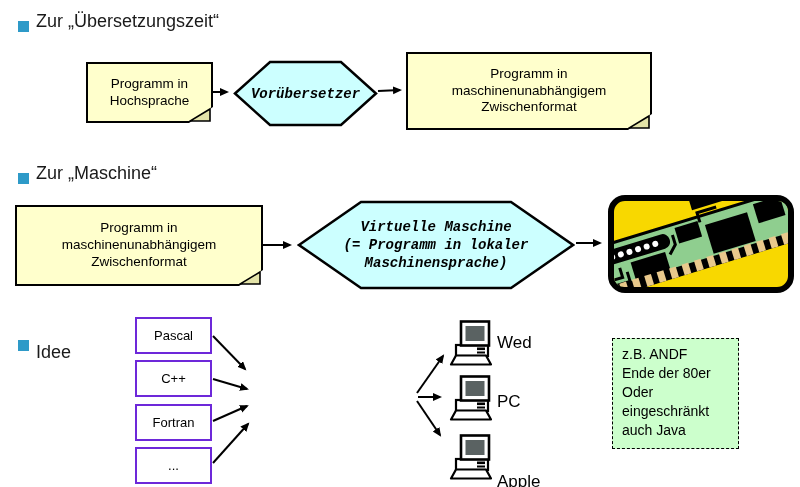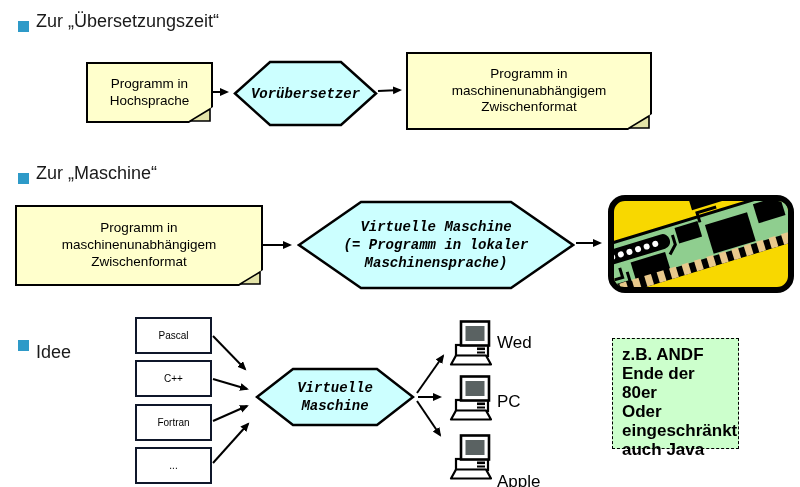--- a/index.html
+++ b/index.html
@@ -23,28 +23,28 @@
   .hexwrap svg { position:absolute; left:0; top:0; }
   .hex-text {
     position:absolute; left:0; top:0; width:100%; height:100%;
     display:flex; align-items:center; justify-content:center; text-align:center;
     font-weight:bold; font-style:italic; white-space:pre-line;font-family:Liberation Mono, monospace;
   }
   .hex-text.small { font-size:14px; }
   .hex-text.mid   { font-size:14px; line-height:1.3; }
   .langbox {
     position:absolute; box-sizing:border-box; width:77px; height:37px;
-    background:#ffffff; border:2px solid #0f172a;
-    display:flex; align-items:center; justify-content:center; font-size:10px;
+    background:#ffffff; border:2px solid #6d28d9;
+    display:flex; align-items:center; justify-content:center; font-size:13px;
   }
   .platform-label { position:absolute; font-size:17px; }
   .greennote {
     position:absolute; box-sizing:border-box; left:612px; top:338px;
     width:127px; height:111px; background:#CCFFCC; border:1.5px dashed #000;
-    padding:6px 9px; font-size:17px; line-height:19px; white-space:pre-line;font-weight:bold;
+    padding:6px 9px; font-size:14px; line-height:19px; white-space:pre-line;
   }
   .abs { position:absolute; }
 </style>
 </head>
 <body>
 
 <div class="slide">
 
   <svg class="abs" width="800" height="487" viewBox="0 0 800 487" style="left:0;top:0;">
     <defs>
@@ -178,27 +178,20 @@
   <div class="langbox" style="left:135px; top:360px;">
     <span>C++</span>
   </div>
   <div class="langbox" style="left:135px; top:404px;">
     <span>Fortran</span>
   </div>
   <div class="langbox" style="left:135px; top:447px;">
     <span>...</span>
   </div>
 
-  <div class="hexwrap" style="left:255px; top:367px; width:160px; height:60px;">
-    <svg width="160" height="60" viewBox="0 0 160 60">
-      <polygon points="2,30 38,2 122,2 158,30 122,58 38,58" fill="#CCFFFF" stroke="#000" stroke-width="2.5"></polygon>
-    </svg>
-    <div class="hex-text mid">Virtuelle
-Maschine</div>
-  </div>
 
   <svg class="abs" width="44" height="46" viewBox="0 0 44 46" style="left:449px; top:320px;">
     <rect x="7" y="25" width="32" height="11" fill="#fff" stroke="#000" stroke-width="2.2"></rect>
     <rect x="28" y="27.5" width="8" height="2.6" fill="#000"></rect>
     <rect x="28" y="31.5" width="8" height="2" fill="#000"></rect>
     <rect x="12" y="1.5" width="28" height="24" fill="#fff" stroke="#000" stroke-width="2.6"></rect>
     <rect x="16.5" y="6" width="19" height="15" fill="#5a6262"></rect>
     <polygon points="2,44.5 42,44.5 37,35.5 7,35.5" fill="#fff" stroke="#000" stroke-width="2.2" stroke-linejoin="round"></polygon>
   </svg>
   <div class="platform-label" style="left:497px; top:333px;">Wed</div>

